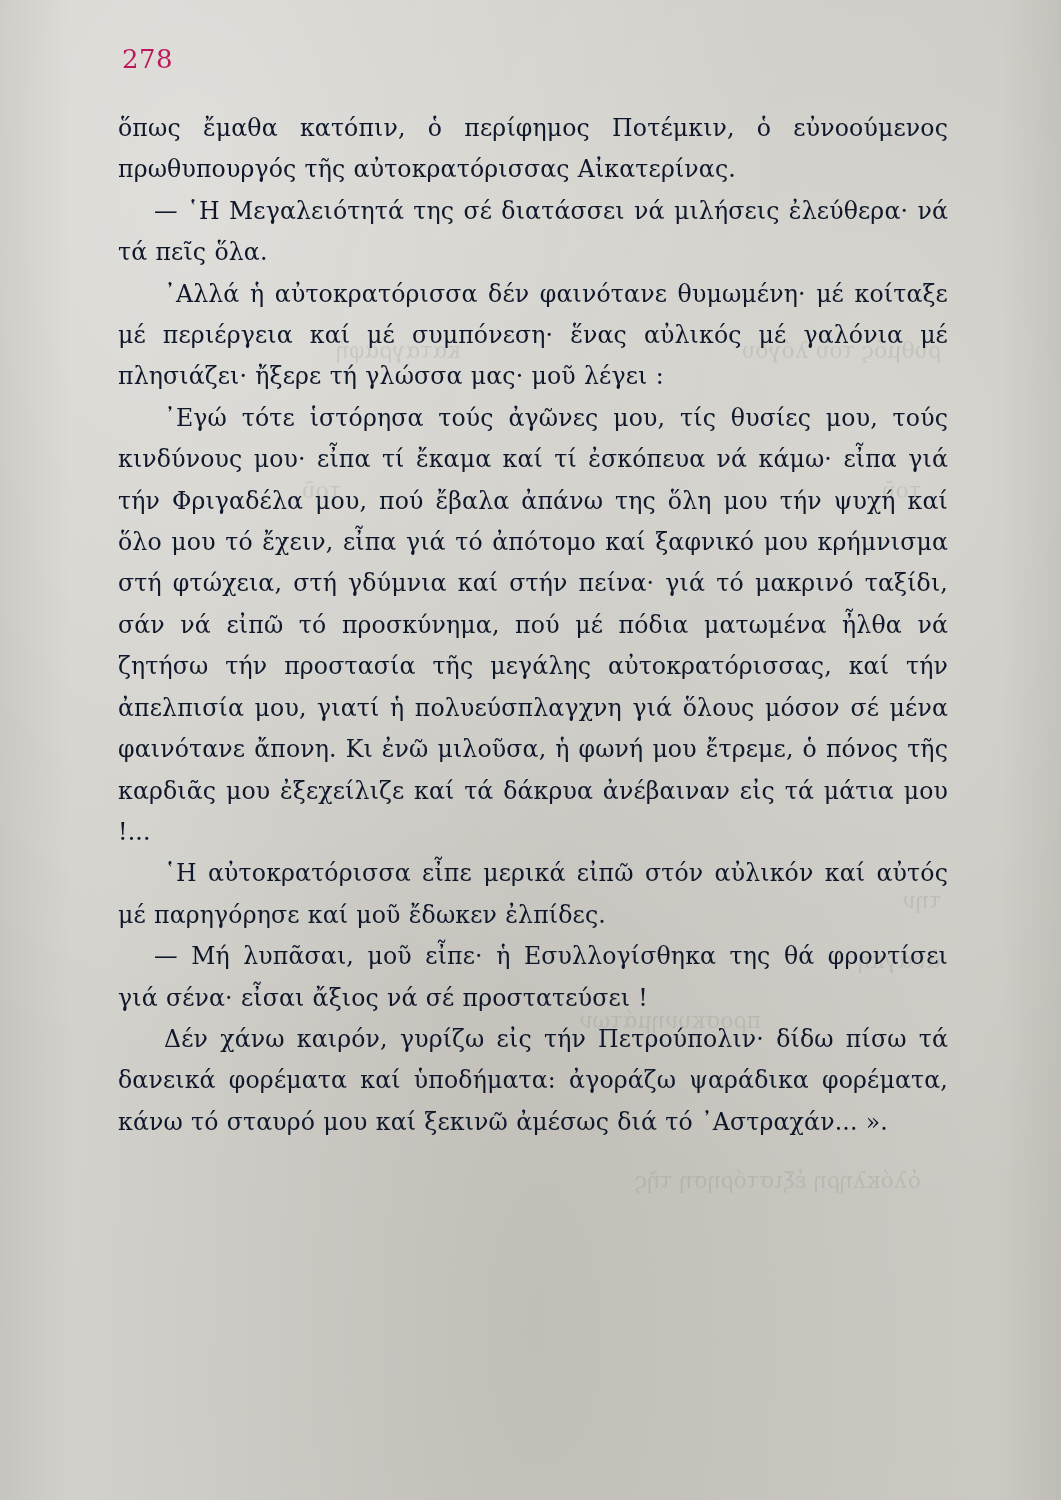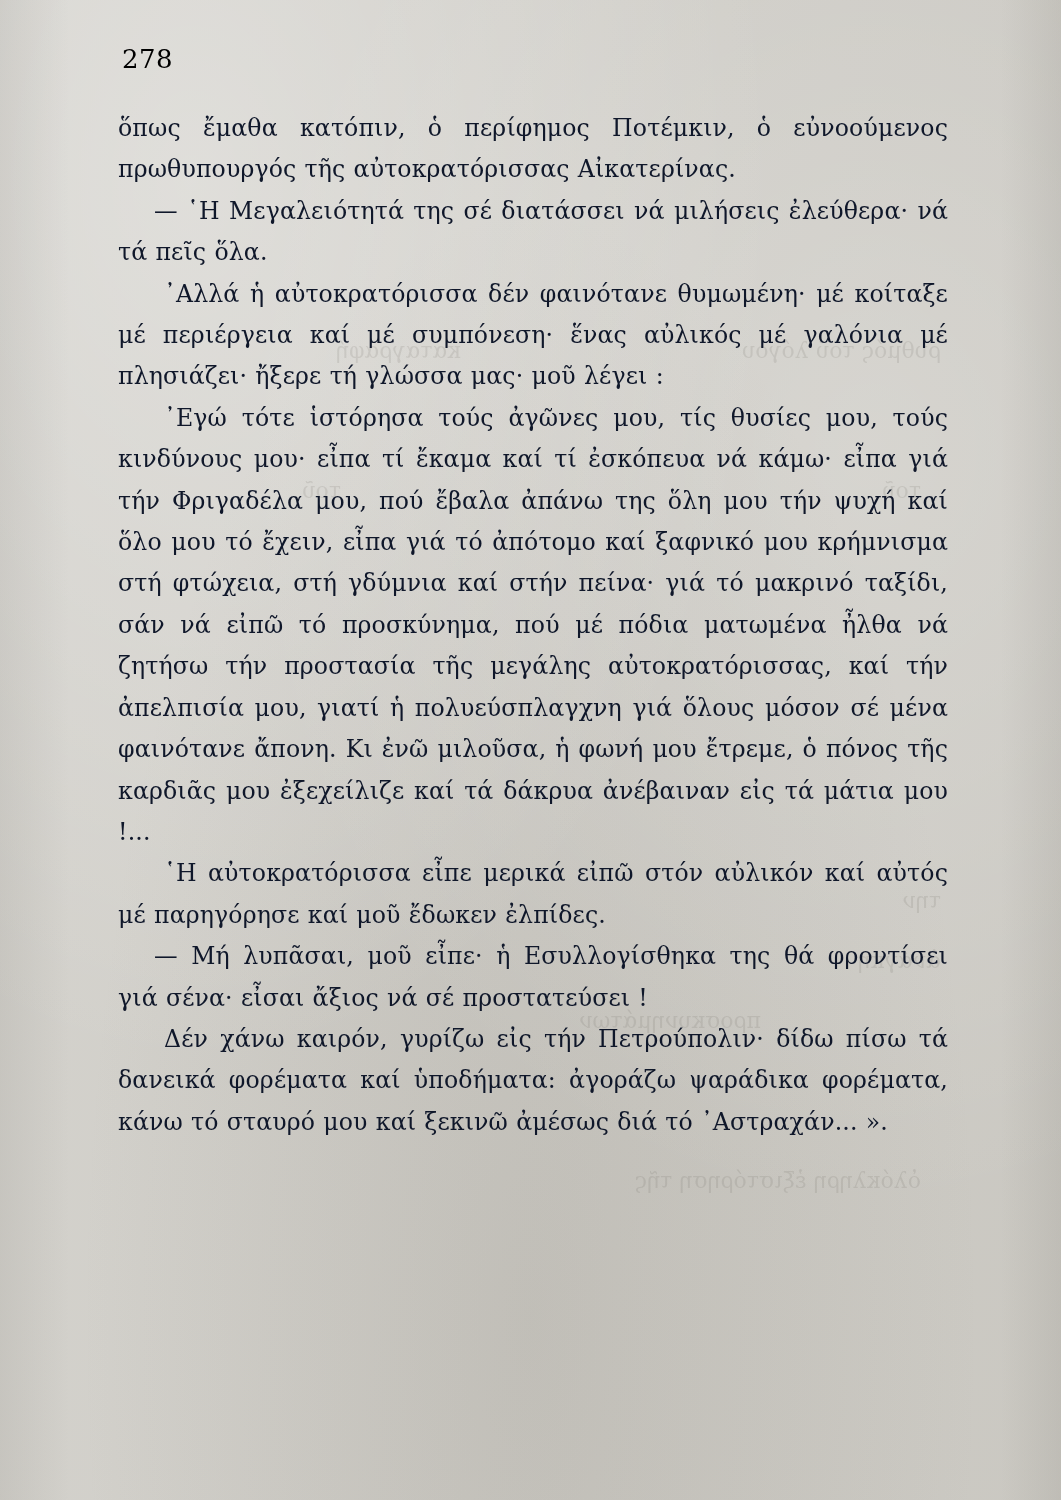--- a/index.html
+++ b/index.html
@@ -36,21 +36,21 @@
                 linear-gradient(270deg, rgba(90,86,78,0.10) 0px, rgba(90,86,78,0.0) 60px);
     pointer-events: none;
   }
 
   .folio {
     position: absolute;
     left: 122px;
     top: 44px;
     font-size: 26px;
     letter-spacing: 0.5px;
-    color: #000000;
+    color: #be185d;
     z-index: 3;
   }
 
   .textblock {
     position: absolute;
     left: 118px;
     top: 108px;
     width: 830px;
     z-index: 3;
   }

